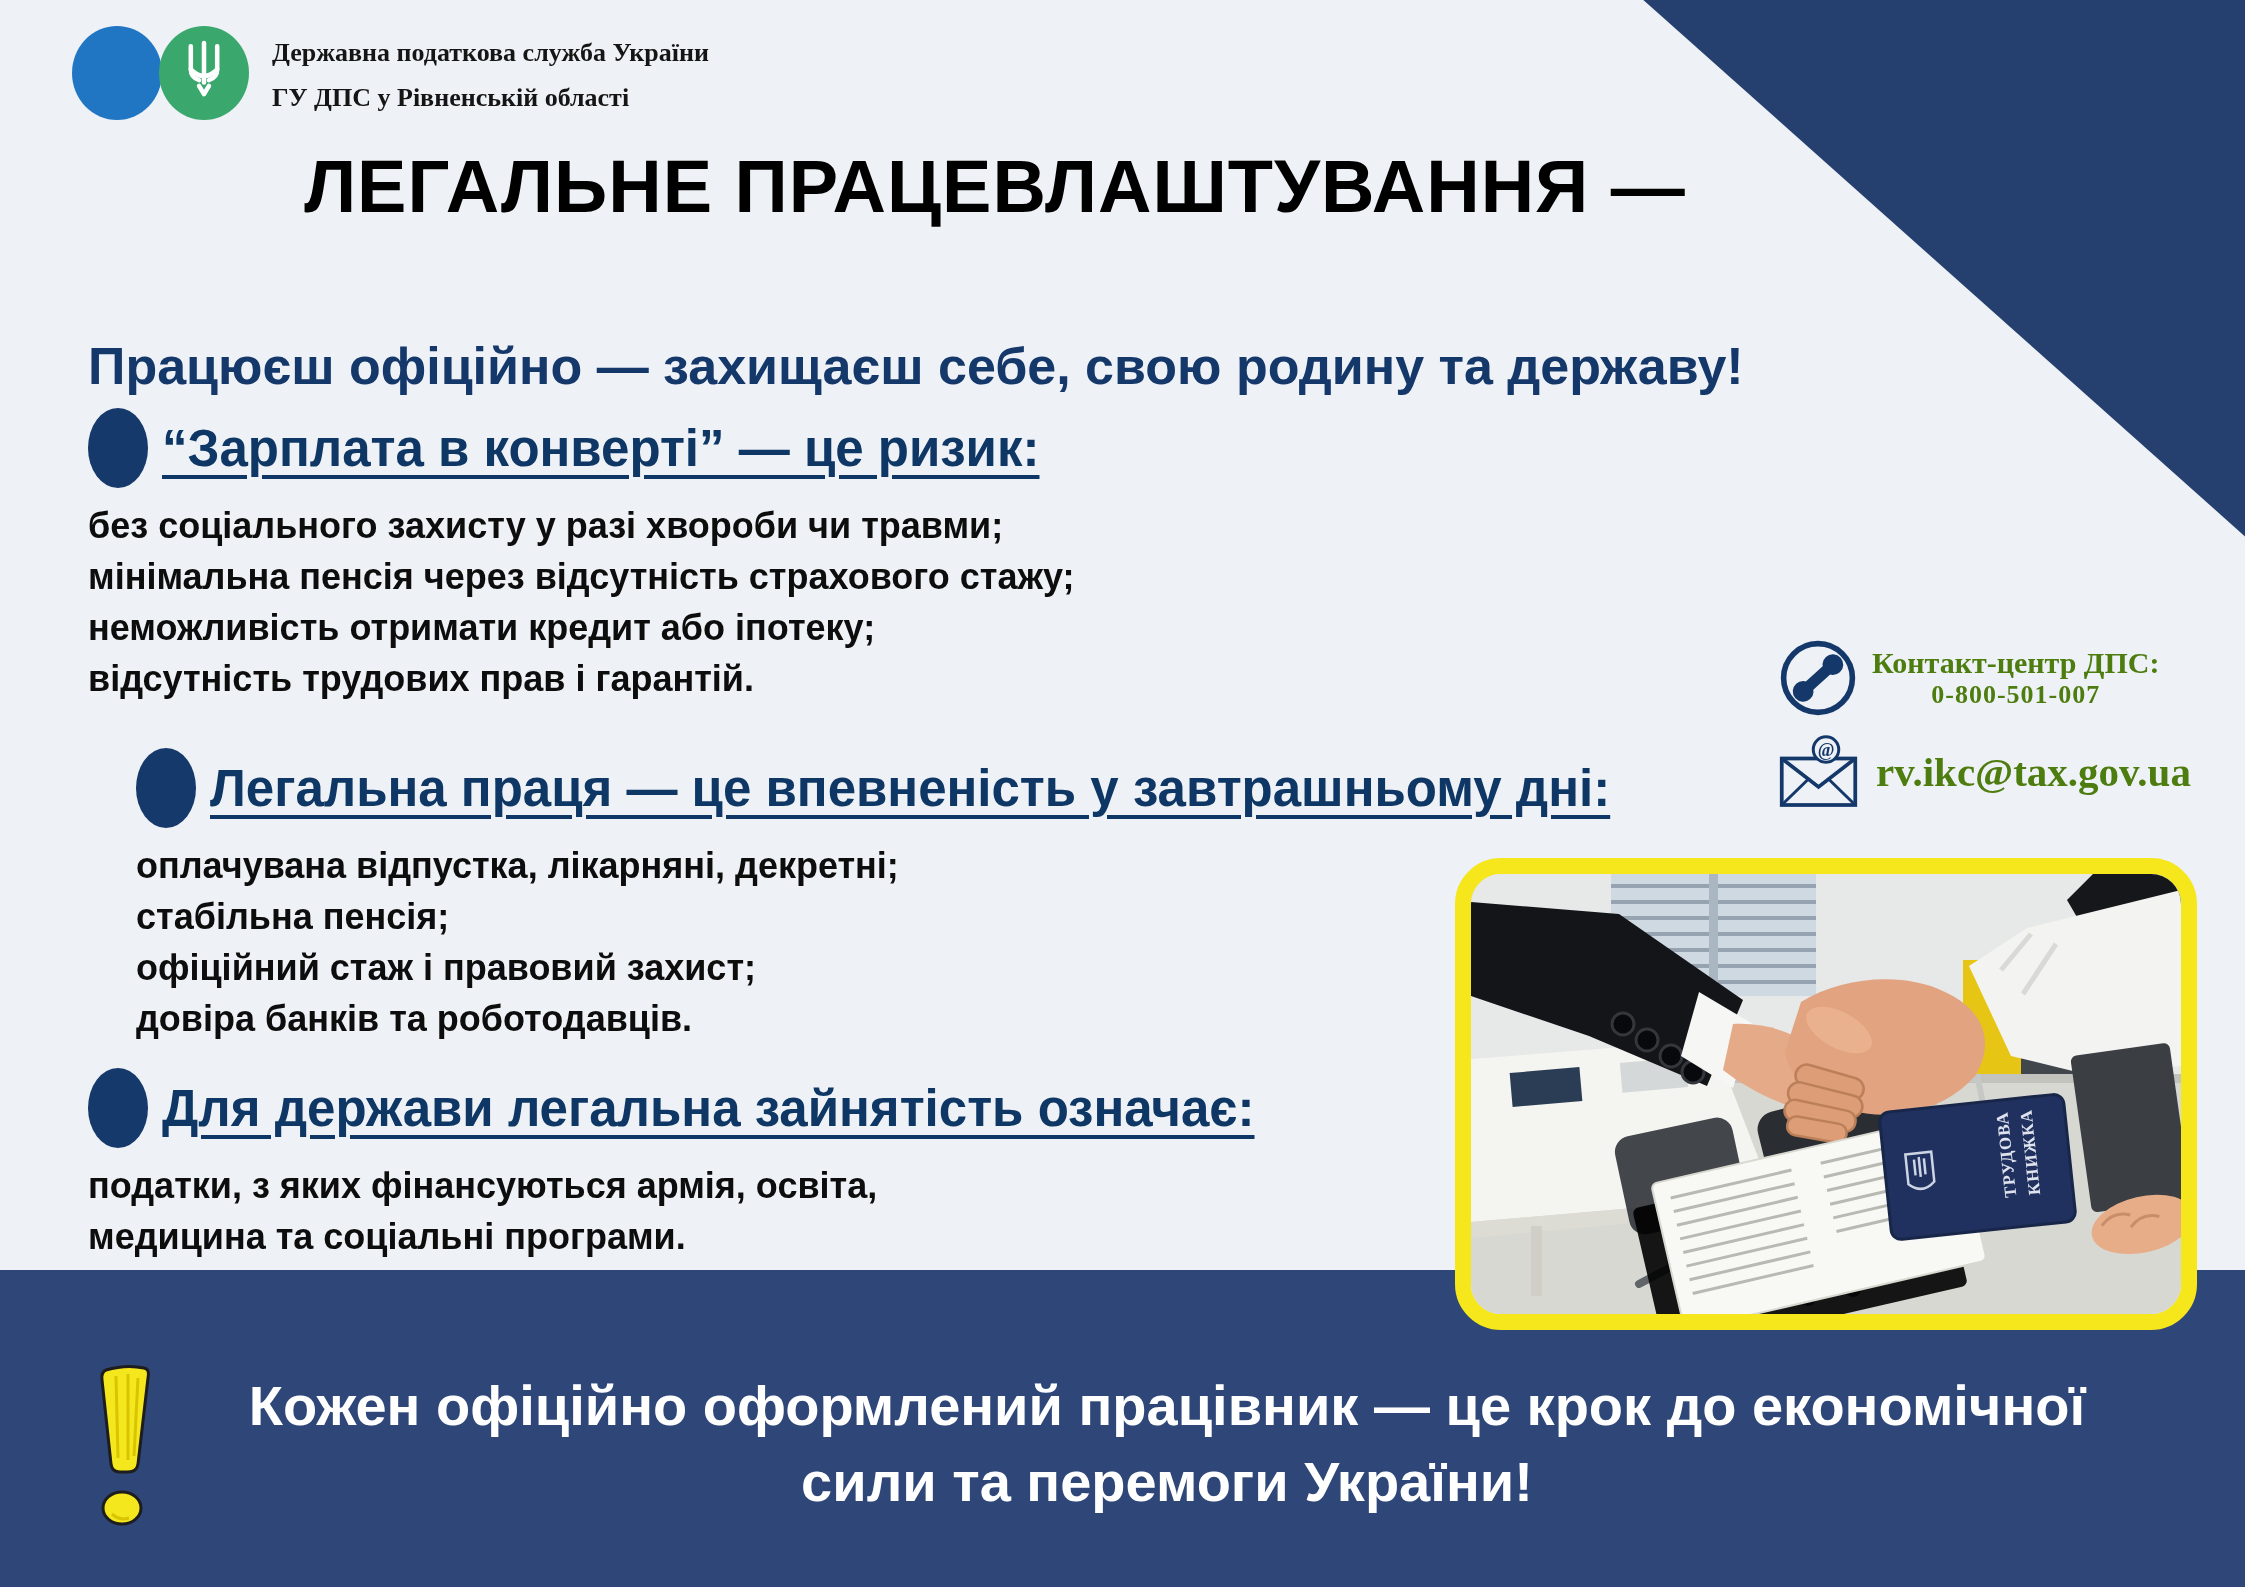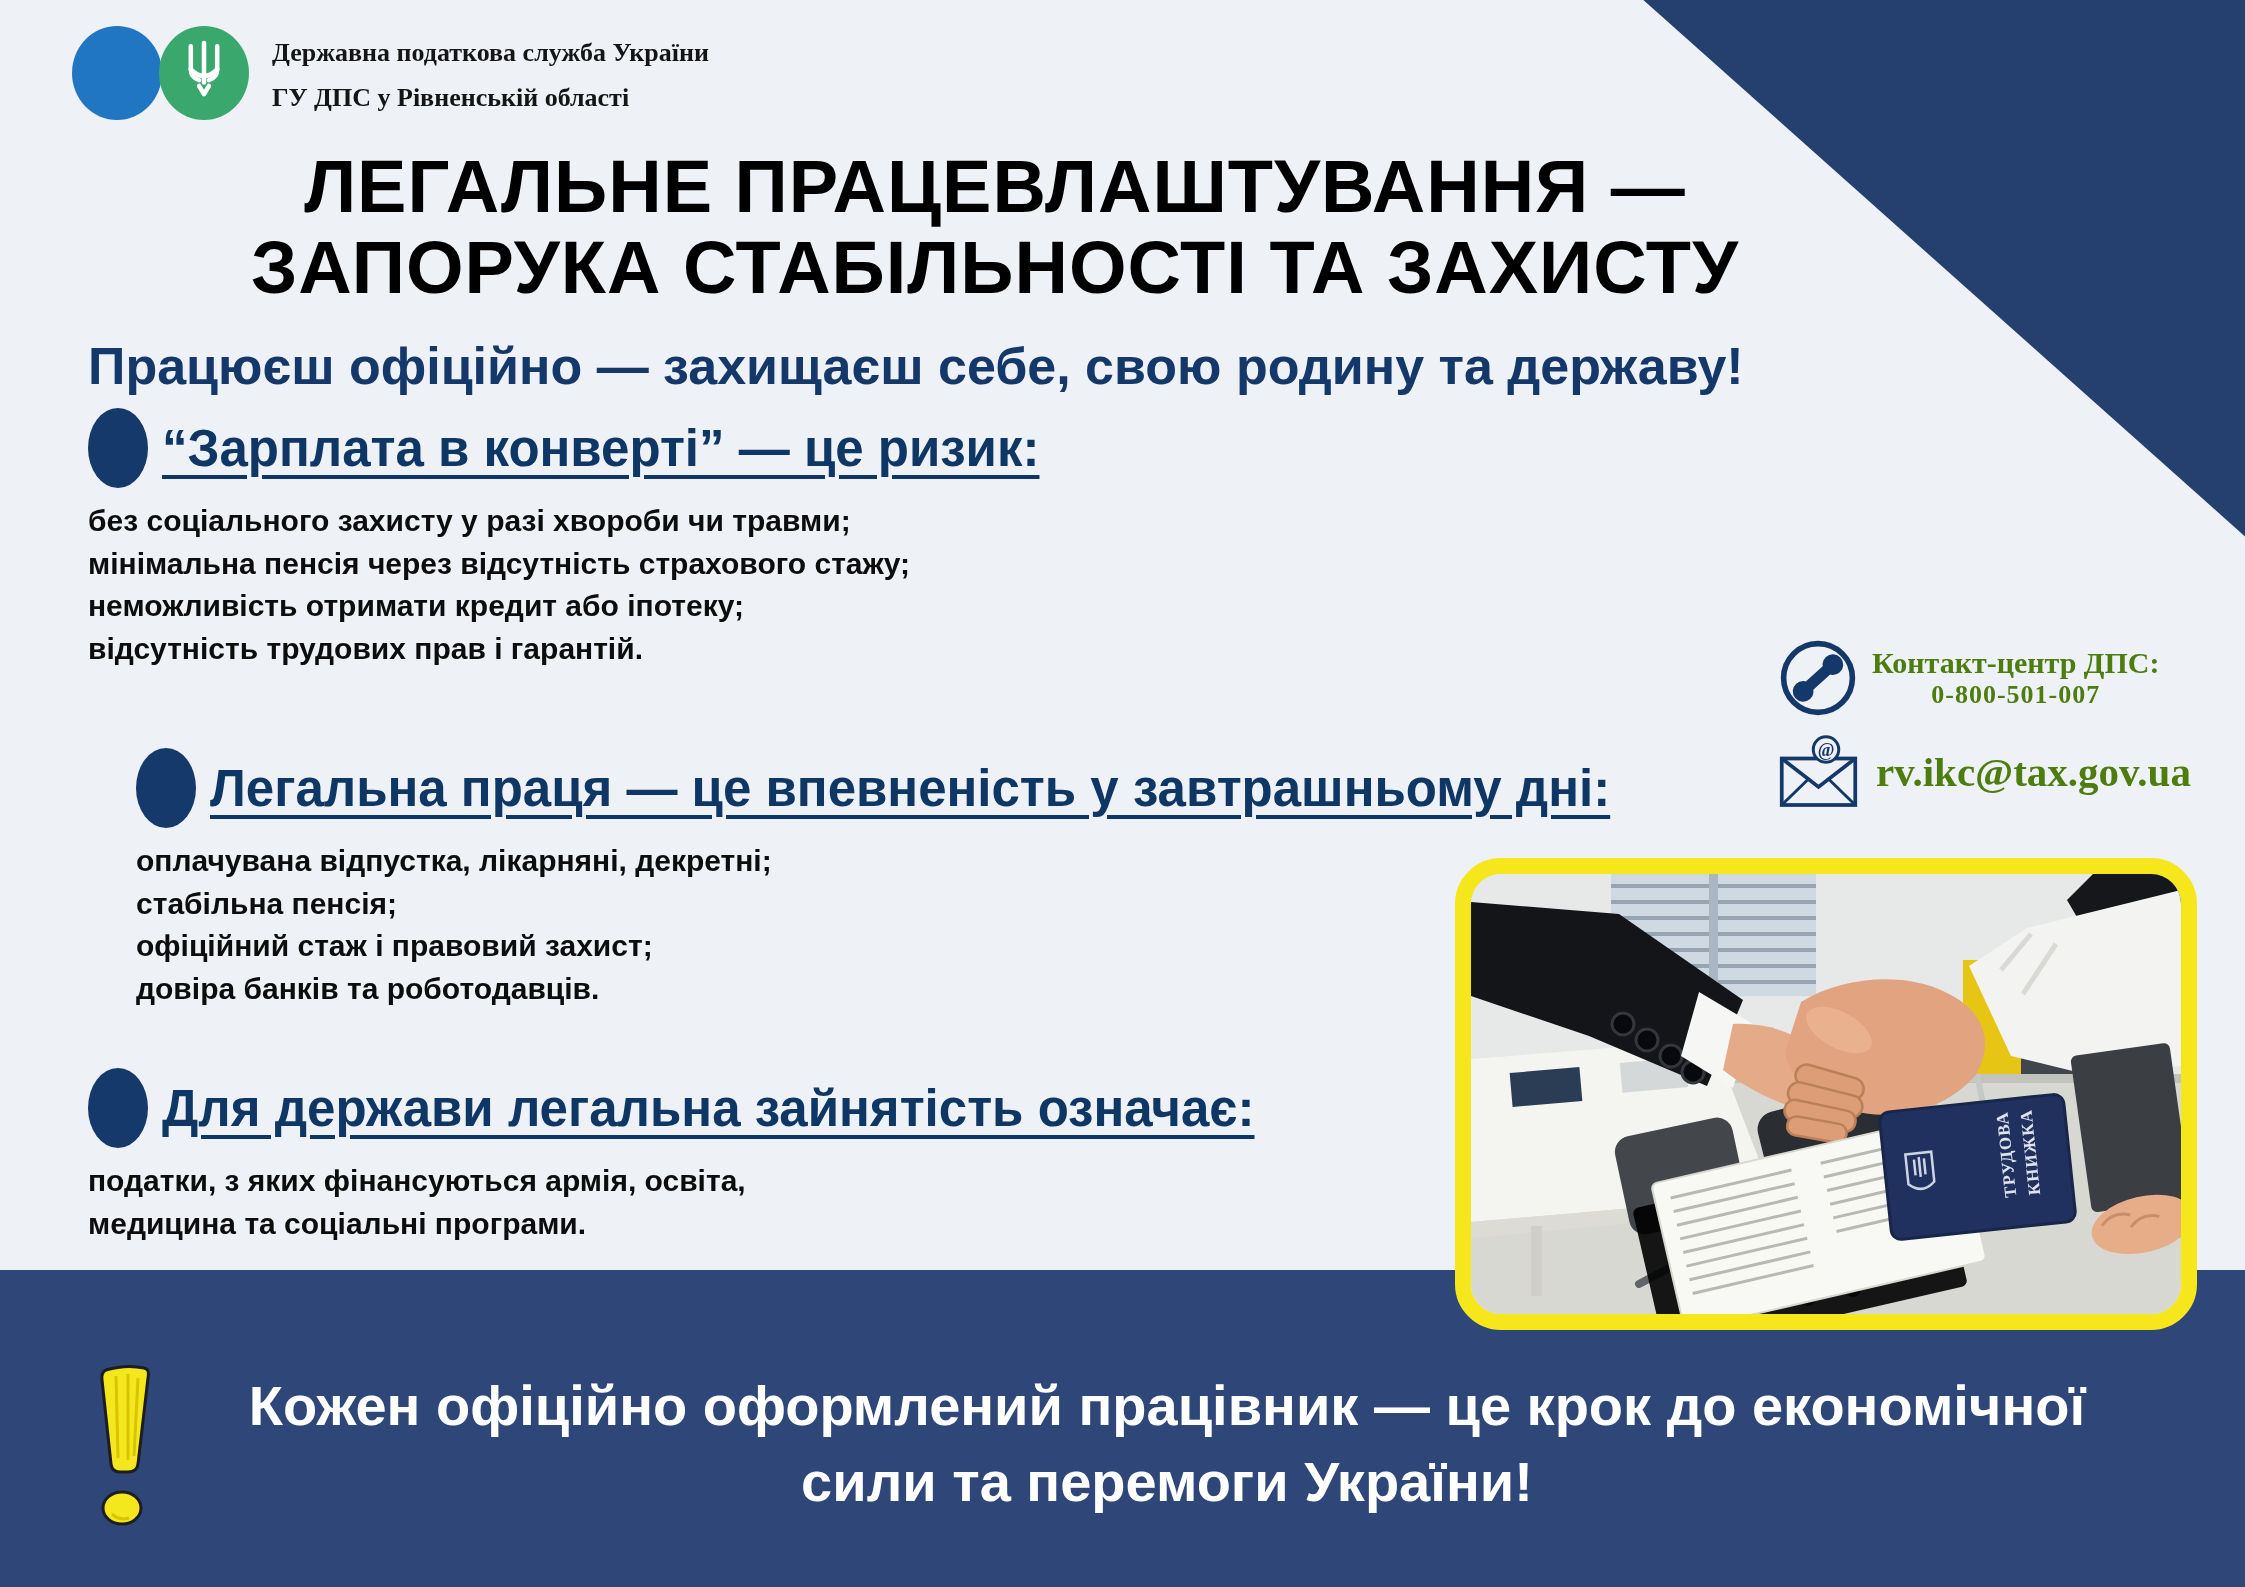--- a/index.html
+++ b/index.html
@@ -23,21 +23,21 @@
   .subtitle{position:absolute;left:88px;top:336px;width:1800px;z-index:2;
     font-weight:bold;font-size:52px;color:#15386b;}
   
   .section{position:absolute;left:88px;width:1620px;z-index:2;}
   .sec1{top:408px;} .sec2{top:748px;margin-left:48px;} .sec3{top:1068px;}
   .sec-head{display:flex;align-items:center;}
   .bullet{width:60px;height:80px;border-radius:50%;background:#16396b;flex:0 0 auto;margin-right:14px;}
   .sec-title{font-weight:bold;font-size:51px;color:#0e3765;
     text-decoration:underline;text-decoration-thickness:4px;text-underline-offset:9px;}
   .sec-items{list-style:none;margin:12px 0 0 0;padding:0;
-    font-weight:bold;font-size:30px;line-height:1.42;color:#0d0d0d;}
+    font-weight:bold;font-size:36px;line-height:1.42;color:#0d0d0d;}
   
   .contact{position:absolute;left:1778px;top:598px;width:440px;z-index:2;color:#4d7c0f;
     font-family:"Liberation Serif",serif;font-weight:bold;margin-top:40px;}
   .contact-row{display:flex;align-items:center;}
   .phone-icon{width:80px;height:80px;flex:0 0 auto;}
   .phone-text{margin-left:14px;text-align:center;}
   .phone-label{font-size:30px;}
   .phone-number{font-size:26px;letter-spacing:1px;}
   .mail-row{margin-top:16px;}
   .mail-icon{width:90px;height:76px;flex:0 0 auto;}
@@ -75,21 +75,20 @@
       </span>
     </div>
   </div>
   <div class="org">
     <div>Державна податкова служба України</div>
     <div>ГУ ДПС у Рівненській області</div>
   </div>
 
   <div class="title">
     <div>ЛЕГАЛЬНЕ ПРАЦЕВЛАШТУВАННЯ —</div>
-    <div>ЗАПОРУКА СТАБІЛЬНОСТІ ТА ЗАХИСТУ</div>
   </div>
   <div class="subtitle">Працюєш офіційно — захищаєш себе, свою родину та державу!</div>
 
   <div class="section sec1">
     <div class="sec-head">
       <span class="bullet"></span>
       <span class="sec-title">“Зарплата в конверті” — це ризик:</span>
     </div>
     <ul class="sec-items">
       <li>без соціального захисту у разі хвороби чи травми;</li>

